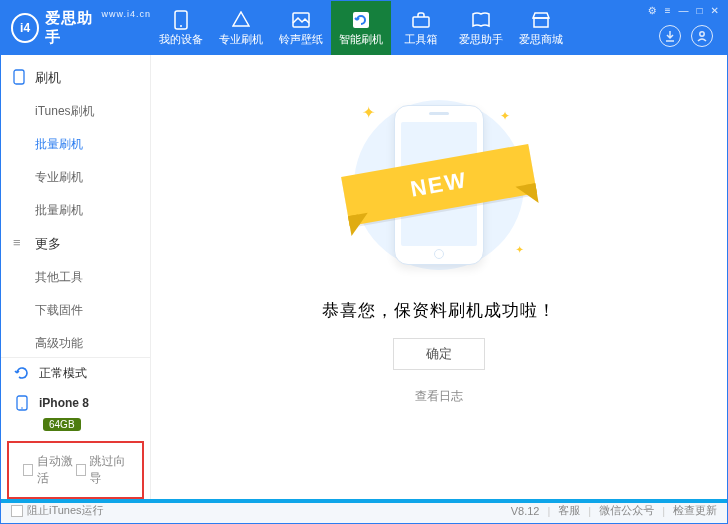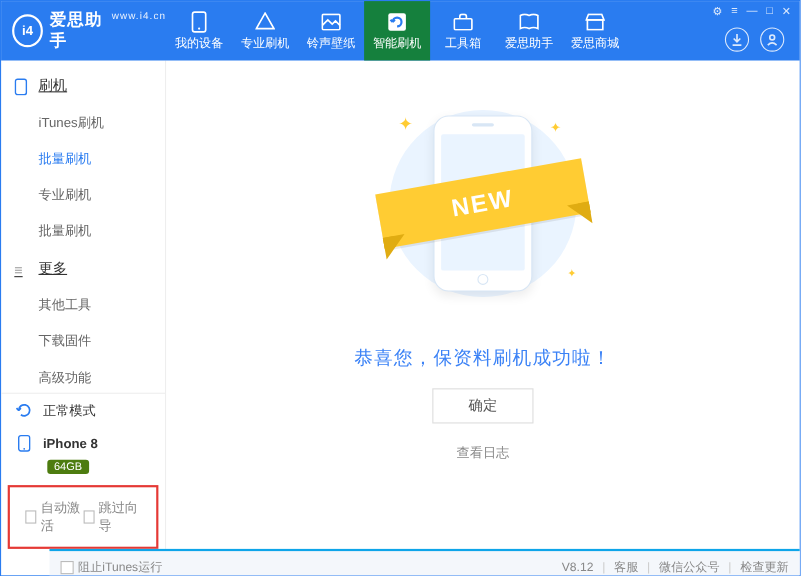--- a/index.html
+++ b/index.html
@@ -18,21 +18,21 @@
   .nav-ico { width: 20px; height: 20px; margin-bottom: 2px; display: flex; align-items: center; justify-content: center; }
   .window-controls { margin-left: auto; display: flex; align-items: flex-start; padding: 4px 8px 0 0; gap: 8px; font-size: 10px; color: #dce9fc; }
   .wc { cursor: pointer; }
   .right-top { position: absolute; right: 14px; top: 24px; display: flex; gap: 10px; }
   .circle-btn { width: 22px; height: 22px; border: 1.5px solid #dce9fc; border-radius: 50%; display:flex; align-items:center; justify-content:center; cursor:pointer; }
   .circle-btn svg { fill:none; stroke:#dce9fc; stroke-width:1.5; }
   
   .body { flex: 1; display: flex; min-height: 0; }
   .sidebar { width: 150px; border-right: 1px solid #eee; display: flex; flex-direction: column; }
   .side-scroll { flex: 1; overflow: hidden; padding-top: 6px; }
-  .side-section-title { display: flex; align-items: flex-end; padding: 8px 12px; font-size: 13px; color: #333; text-decoration: underline; }
+  .side-section-title { display: flex; align-items: flex-start; padding: 8px 12px; font-size: 13px; color: #333; }
   .side-section-title .pre-ico { width: 16px; color: #2a7cf0; margin-right: 6px; display:flex; align-items:center; }
   .side-item { padding: 8px 12px 8px 34px; color: #666; cursor: pointer; }
   .side-item.active { color: #2a7cf0; }
   .side-bottom { border-top: 1px solid #eee; }
   .sb-row { display:flex; align-items:center; padding:6px 12px; gap:8px; }
   .sb-ico { width:18px; height:18px; display:flex; align-items:center; justify-content:center; }
   .badge { background:#4d7c0f; color:#fff; font-size:10px; padding:1px 6px; border-radius:3px; margin-left:4px; }
   .checkbox-row { display:flex; align-items:center; padding:8px 10px; color:#888; }
   .red-box { border:2px solid #e53935; margin:4px 6px 0; padding:2px 4px; }
   .chk { display:flex; align-items:center; gap:4px; }
@@ -43,25 +43,25 @@
   .circle-bg { width:170px; height:170px; background:#eaf4ff; border-radius:50%; position:absolute; }
   .phone { position:relative; width:90px; height:160px; background:#fff; border-radius:14px; border:1px solid #d8e6f5; box-shadow:0 4px 10px rgba(0,0,0,0.08); overflow:hidden; }
   .phone::before { content:""; position:absolute; top:6px; left:50%; transform:translateX(-50%); width:20px; height:3px; background:#d8e6f5; border-radius:2px; }
   .phone-screen { position:absolute; top:16px; left:6px; right:6px; bottom:18px; background:#eaf4ff; border-radius:2px; }
   .phone-btn { position:absolute; bottom:5px; left:50%; transform:translateX(-50%); width:10px; height:10px; border:1px solid #d8e6f5; border-radius:50%; }
   .ribbon { position:absolute; width:190px; height:50px; background:#ffcc33; transform:rotate(-10deg); display:flex; align-items:center; justify-content:center; font-weight:800; font-size:22px; color:#fff; letter-spacing:2px; box-shadow:0 2px 0 rgba(0,0,0,0.08); }
   .ribbon::before, .ribbon::after { content:""; position:absolute; bottom:-10px; width:0; height:0; border:10px solid transparent; }
   .ribbon::before { left:0; border-top-color:#e0ac12; border-left-color:#e0ac12; }
   .ribbon::after { right:0; border-top-color:#e0ac12; border-right-color:#e0ac12; }
   .spark { position:absolute; color:#ffcc33; font-size:16px; }
-  .msg { margin-top:39px; font-size:17px; color:#3b82f6; font-weight:500; letter-spacing:1px; }
+  .msg { margin-top:24px; font-size:17px; color:#000000; font-weight:500; letter-spacing:1px; }
   .ok-btn { margin-top:16px; border:1px solid #ddd; background:#fff; padding:6px 32px; font-size:13px; color:#555; cursor:pointer; }
   .log-link { margin-top:18px; font-size:12px; color:#888; cursor:pointer; }
   
-  .footer { height:24px; background:#f4f7fb; border-top:2px solid #0ea5e9; display:flex; align-items:flex-end; font-size:11px; color:#888; padding:0 10px;margin-left:44px; }
+  .footer { height:24px; background:#f4f7fb; border-top:4px solid #0ea5e9; display:flex; align-items:flex-start; font-size:11px; color:#888; padding:0 10px; }
   .footer .right { margin-left:auto; display:flex; align-items:center; gap:8px; }
   .sep { color:#ccc; }
 </style>
 </head>
 <body>
 
 <div class="window">
 
   <div class="header" style="position:relative;">
     <div class="logo-block">

